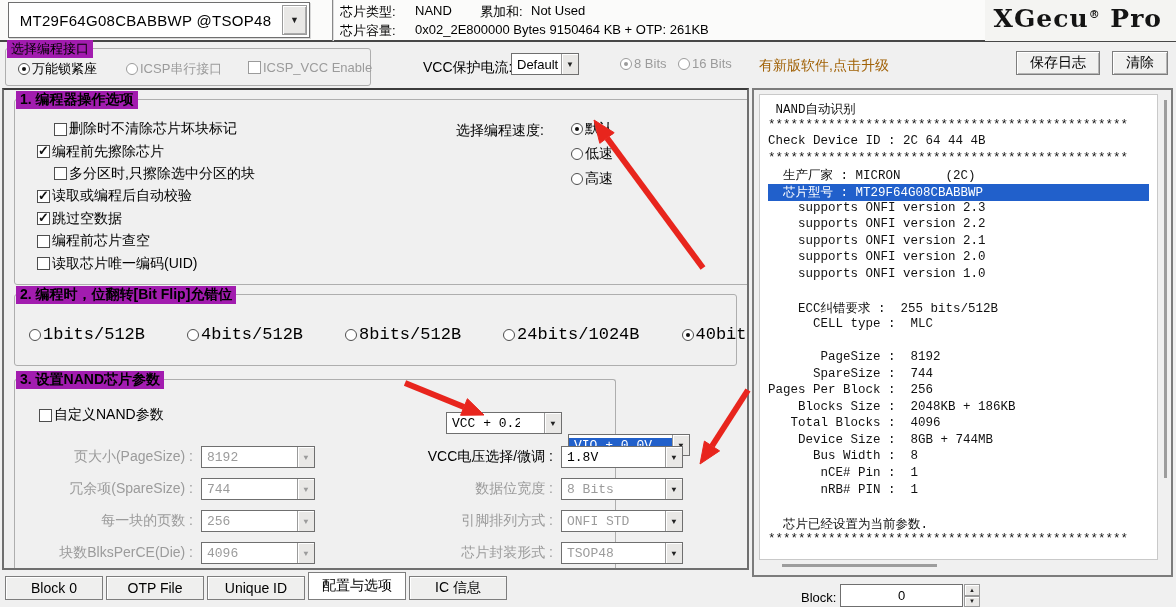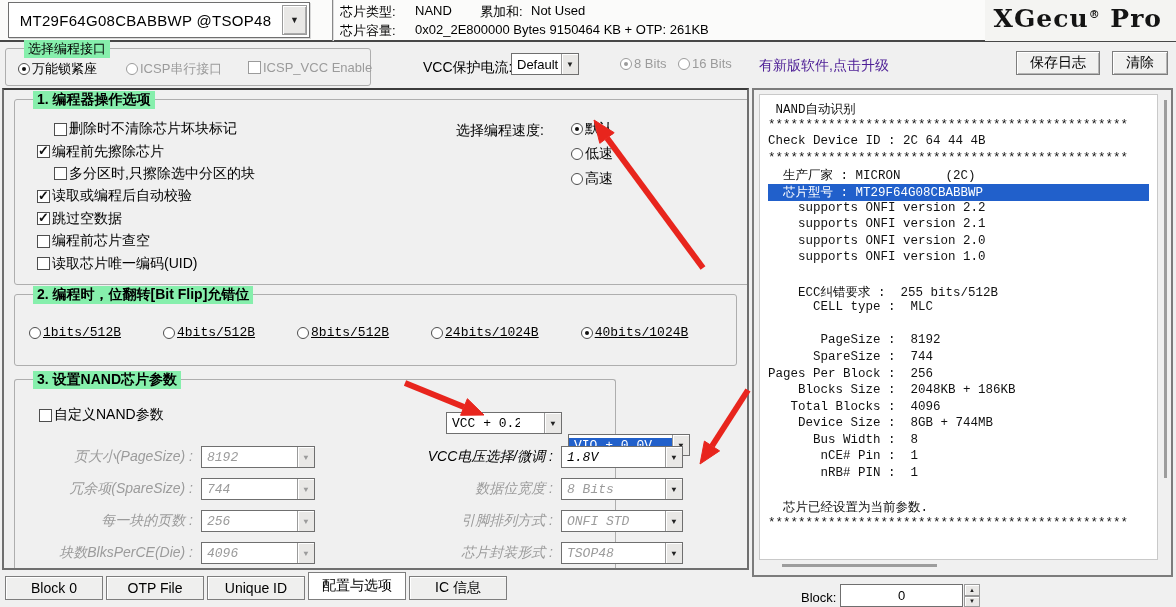--- a/index.html
+++ b/index.html
@@ -14,34 +14,34 @@
   #chip-combo .combo-text { flex:1; text-align:center; font-size:15px; letter-spacing:.3px; }
   .drop-btn { width:25px; height:30px; margin-right:2px; background:#e9e8e6; border:1px solid #9a9a9a; box-shadow:inset 1px 1px 0 #fff, inset -1px -1px 0 #aaa; display:flex; align-items:center; justify-content:center; font-size:9px; color:#222; }
   #chip-info { position:absolute; left:332px; top:0; width:414px; height:41px; border-left:2px groove #dcdcdc; }
   #chip-info span { position:absolute; white-space:nowrap; font-size:13px; }
   #logo-bg { position:absolute; left:985px; top:0; width:191px; height:41px; background:#f4f4f2; }
   #logo { position:absolute; right:14px; top:4px; font-family:"DejaVu Serif",serif; font-weight:bold; font-size:25px; color:#141414; letter-spacing:1px; }
   #logo sup { font-size:11px; }
 
   
   .gb { position:absolute; border:1px solid #aeaeae; border-radius:3px; }
-  .gb > .ttl { position:absolute; top:-9px; left:18px; background:#86efac; padding:0 4px; font-size:13px; white-space:nowrap; }
+  .gb > .ttl { position:absolute; top:-9px; left:1px; background:#a21caf; padding:0 4px; font-size:13px; white-space:nowrap; }
   .gb.bold > .ttl { font-weight:bold; font-size:14px; }
 
   .opt-row { display:flex; align-items:center; gap:2px; white-space:nowrap; }
   .rb { width:12px; height:12px; min-width:12px; border-radius:50%; border:1px solid #4e4e4e; background:#fff; position:relative; }
   .selected > .rb::after { content:""; position:absolute; inset:3px; border-radius:50%; background:#111; }
   .cb { width:13px; height:13px; min-width:13px; border:1px solid #4e4e4e; background:#fff; position:relative; }
   .checked > .cb::after { content:"\2713"; position:absolute; left:0px; top:-3px; font-size:13px; font-weight:bold; color:#111; }
   .disabled { color:#9b9b9b; }
   .disabled > .rb, .disabled > .cb { border-color:#9b9b9b; }
   .disabled.selected > .rb::after { background:#9b9b9b; }
 
   .btn { position:absolute; background:#f1f1f0; border:1px solid #7d7d7d; box-shadow:inset 1px 1px 0 #fff, inset -1px -1px 0 #b5b5b5; display:flex; align-items:center; justify-content:center; font-size:14px; cursor:default; }
-  #update-link { position:absolute; left:759px; top:57px; color:#4c1d95; font-size:14px; white-space:nowrap; }
+  #update-link { position:absolute; left:759px; top:57px; color:#a16207; font-size:14px; white-space:nowrap; }
 
   .combo { background:#fff; border:1px solid #6f6f6f; height:22px; display:flex; align-items:center; font-family:"Liberation Mono","DejaVu Sans Mono",monospace; font-size:13px; position:relative; }
   .combo .val { flex:1; padding-left:5px; white-space:nowrap; overflow:hidden; }
   .combo .arrow { width:17px; height:100%; background:#e9e8e6; border-left:1px solid #9a9a9a; box-shadow:inset 1px 1px 0 #fff; display:flex; align-items:center; justify-content:center; font-size:8px; color:#222; }
   .combo.sans { font-family:"Liberation Sans",sans-serif; }
   .combo.blue .val { background:#2160cb; color:#fff; }
   .combo.dis .val { color:#9b9b9b; }
   .combo.dis .arrow { color:#9b9b9b; }
 
   
@@ -49,23 +49,23 @@
 
   #check-list { position:absolute; left:22px; top:18px; }
   #check-list .opt-row { height:22.4px; font-size:14px; }
   #check-list .opt-row.indent { margin-left:17px; }
 
   #speed-label { position:absolute; left:441px; top:22px; font-size:14px; }
   #speed-list { position:absolute; left:556px; top:16px; }
   #speed-list .opt-row { height:25px; font-size:14px; }
 
   #bitflip-list { position:absolute; left:14px; top:30px; display:flex; gap:42px; }
-  #bitflip-list .opt-row { font-size:13px; font-family:"Liberation Mono","DejaVu Sans Mono",monospace;text-decoration:underline; }
-
-  .field-col { position:absolute;font-style:italic; }
+  #bitflip-list .opt-row { font-size:17px; font-family:"Liberation Mono","DejaVu Sans Mono",monospace; }
+
+  .field-col { position:absolute; }
   .field-row { display:flex; align-items:center; height:32px; }
   .field-row .flabel { text-align:right; padding-right:8px; font-size:14px; white-space:nowrap; }
   #fields-left .flabel { width:172px; }
   #fields-left .combo { width:114px; }
   #fields-right .flabel { width:182px; }
   #fields-right .combo { width:122px; }
 
   
   #right-panel { position:absolute; left:752px; top:88px; width:421px; height:489px; background:#f0f0f0; border:2px solid #7c7c7c; }
   #log-area { position:absolute; left:5px; top:4px; width:399px; height:466px; background:#fff; border:1px solid #c9c9c9; padding:6px 8px; overflow:hidden; }
@@ -311,20 +311,21 @@
 
   <div id="right-panel">
     <div id="log-area">
 
     <div class="log-line"> NAND自动识别</div>
         <div class="log-line">************************************************</div>
         <div class="log-line">Check Device ID : 2C 64 44 4B</div>
         <div class="log-line">************************************************</div>
         <div class="log-line">  生产厂家 : MICRON      (2C)</div>
         <div class="log-line highlight">  芯片型号 : MT29F64G08CBABBWP</div>
+        <div class="log-line">    supports ONFI version 2.3</div>
         <div class="log-line">    supports ONFI version 2.2</div>
         <div class="log-line">    supports ONFI version 2.1</div>
         <div class="log-line">    supports ONFI version 2.0</div>
         <div class="log-line">    supports ONFI version 1.0</div>
         <div class="log-line"></div>
         <div class="log-line">    ECC纠错要求 :  255 bits/512B</div>
         <div class="log-line">      CELL type :  MLC</div>
         <div class="log-line"></div>
         <div class="log-line">       PageSize :  8192</div>
         <div class="log-line">      SpareSize :  744</div>

